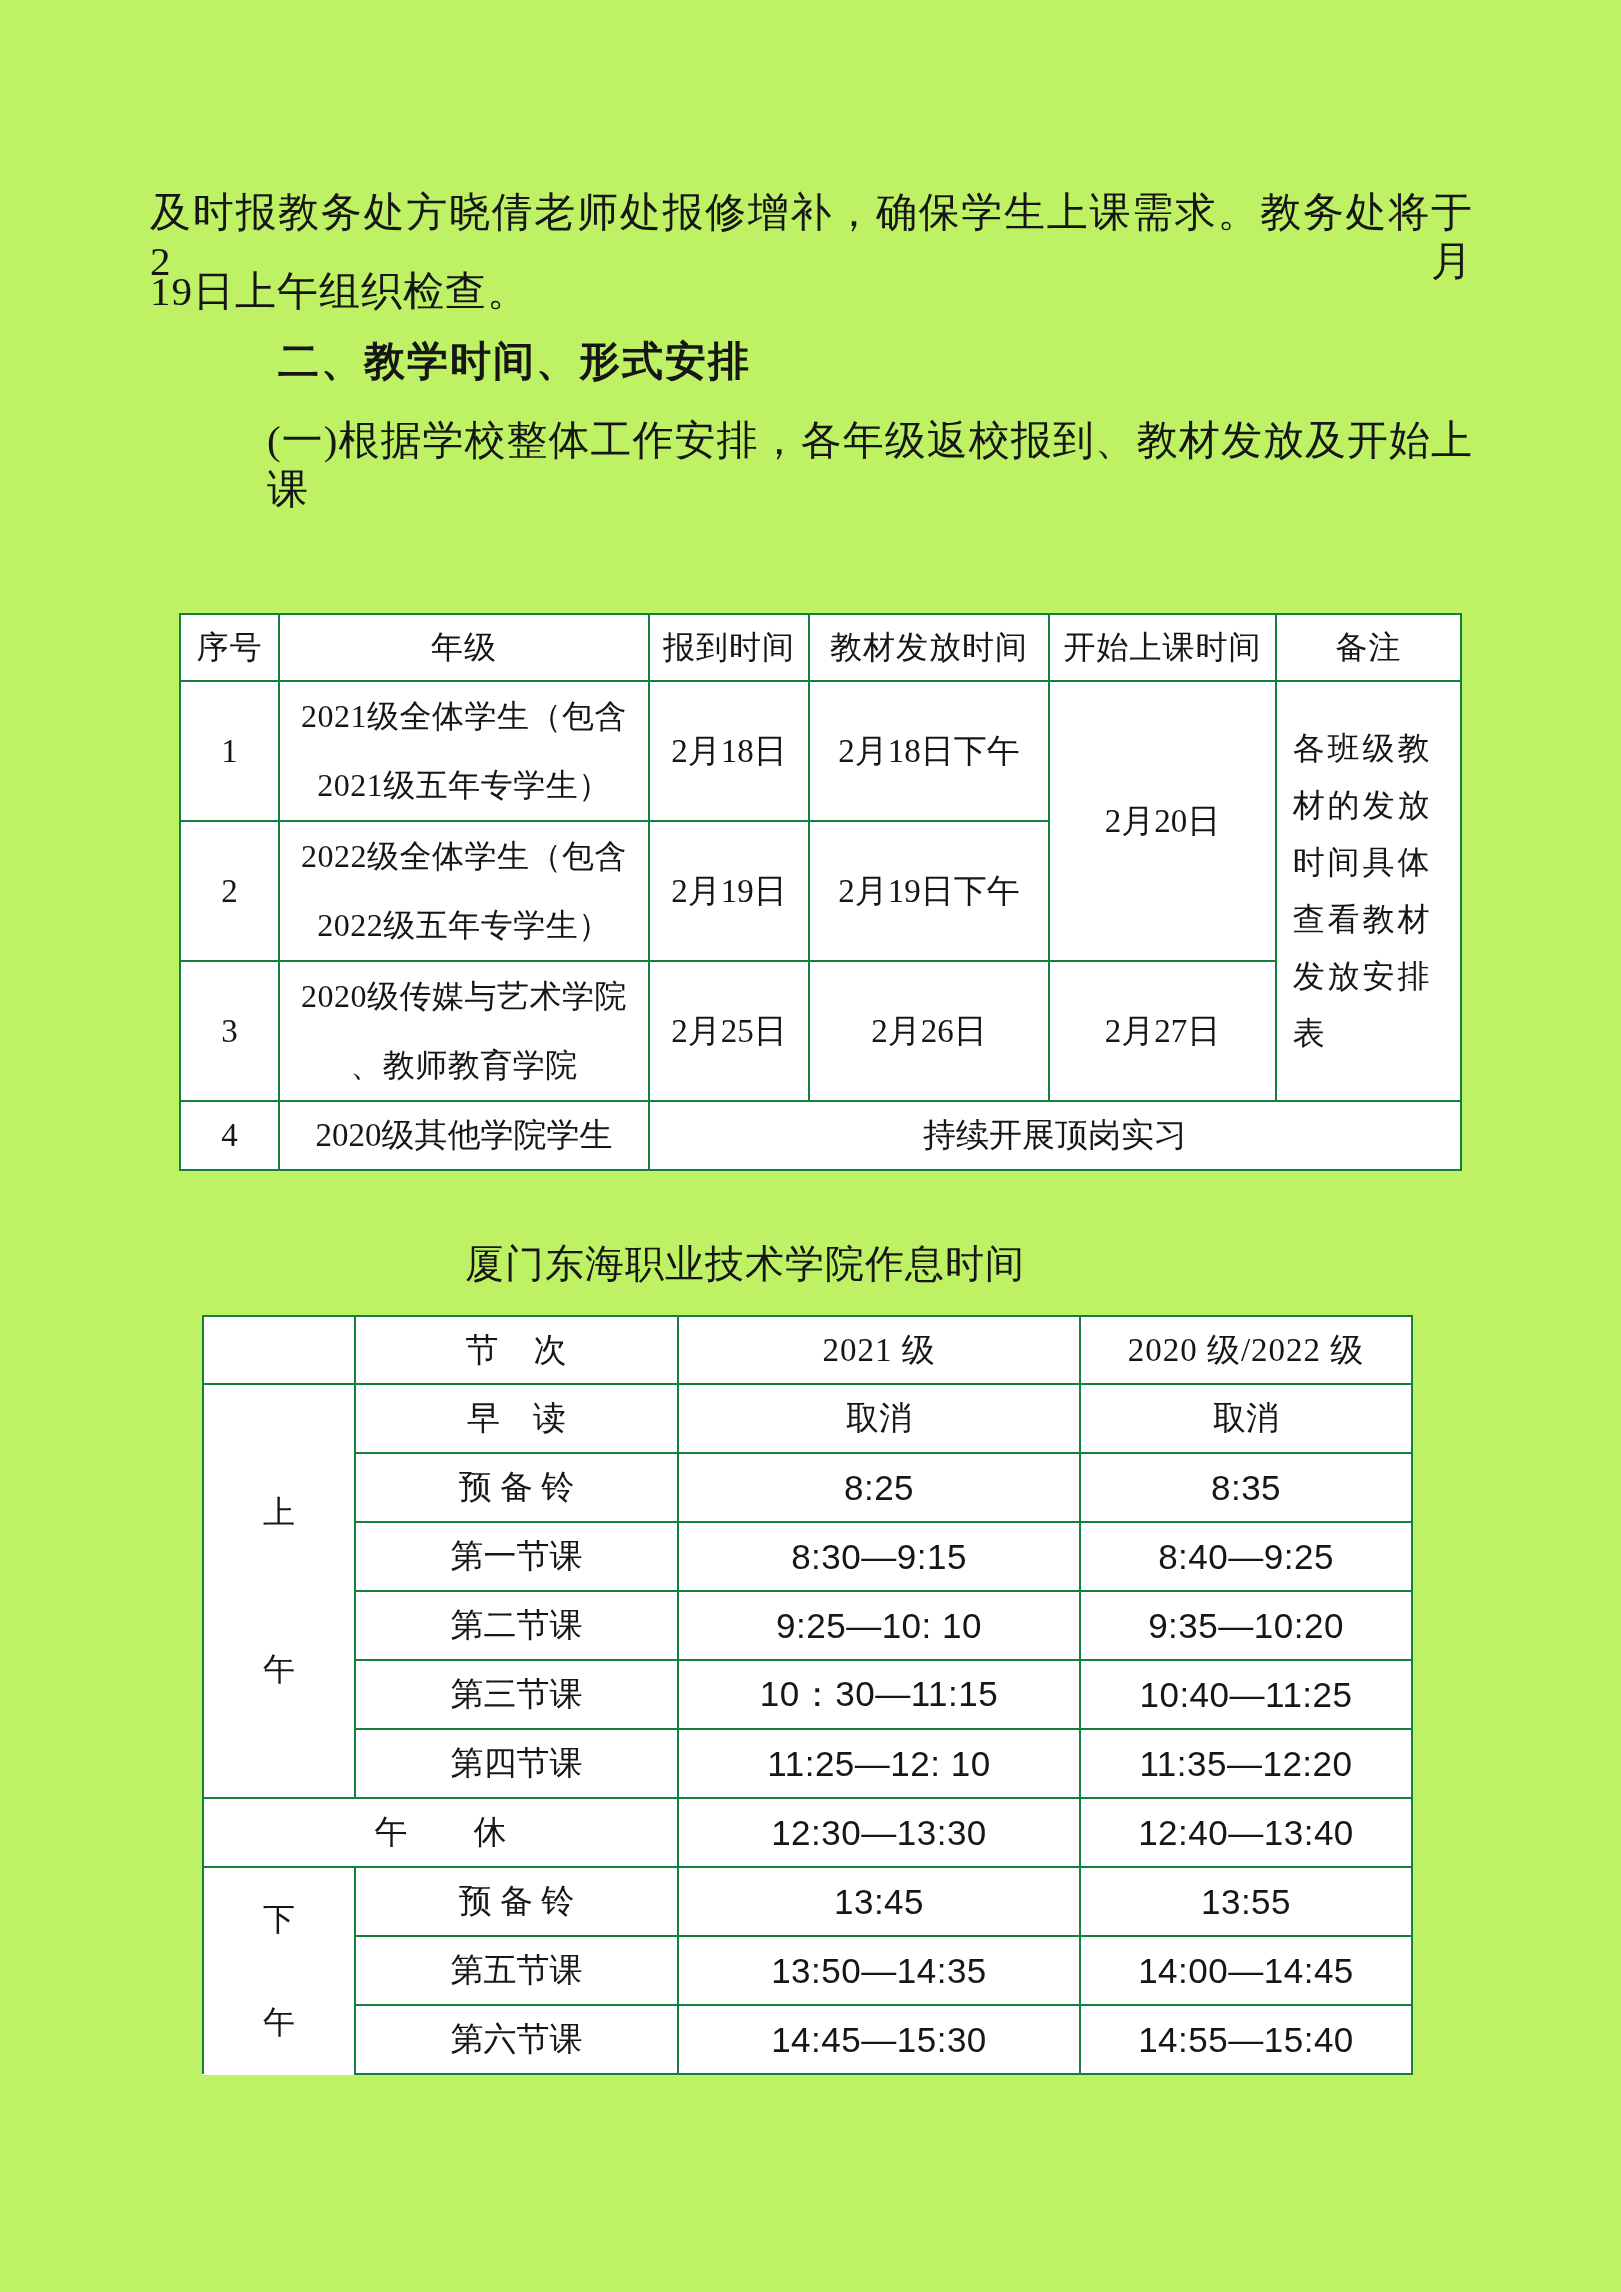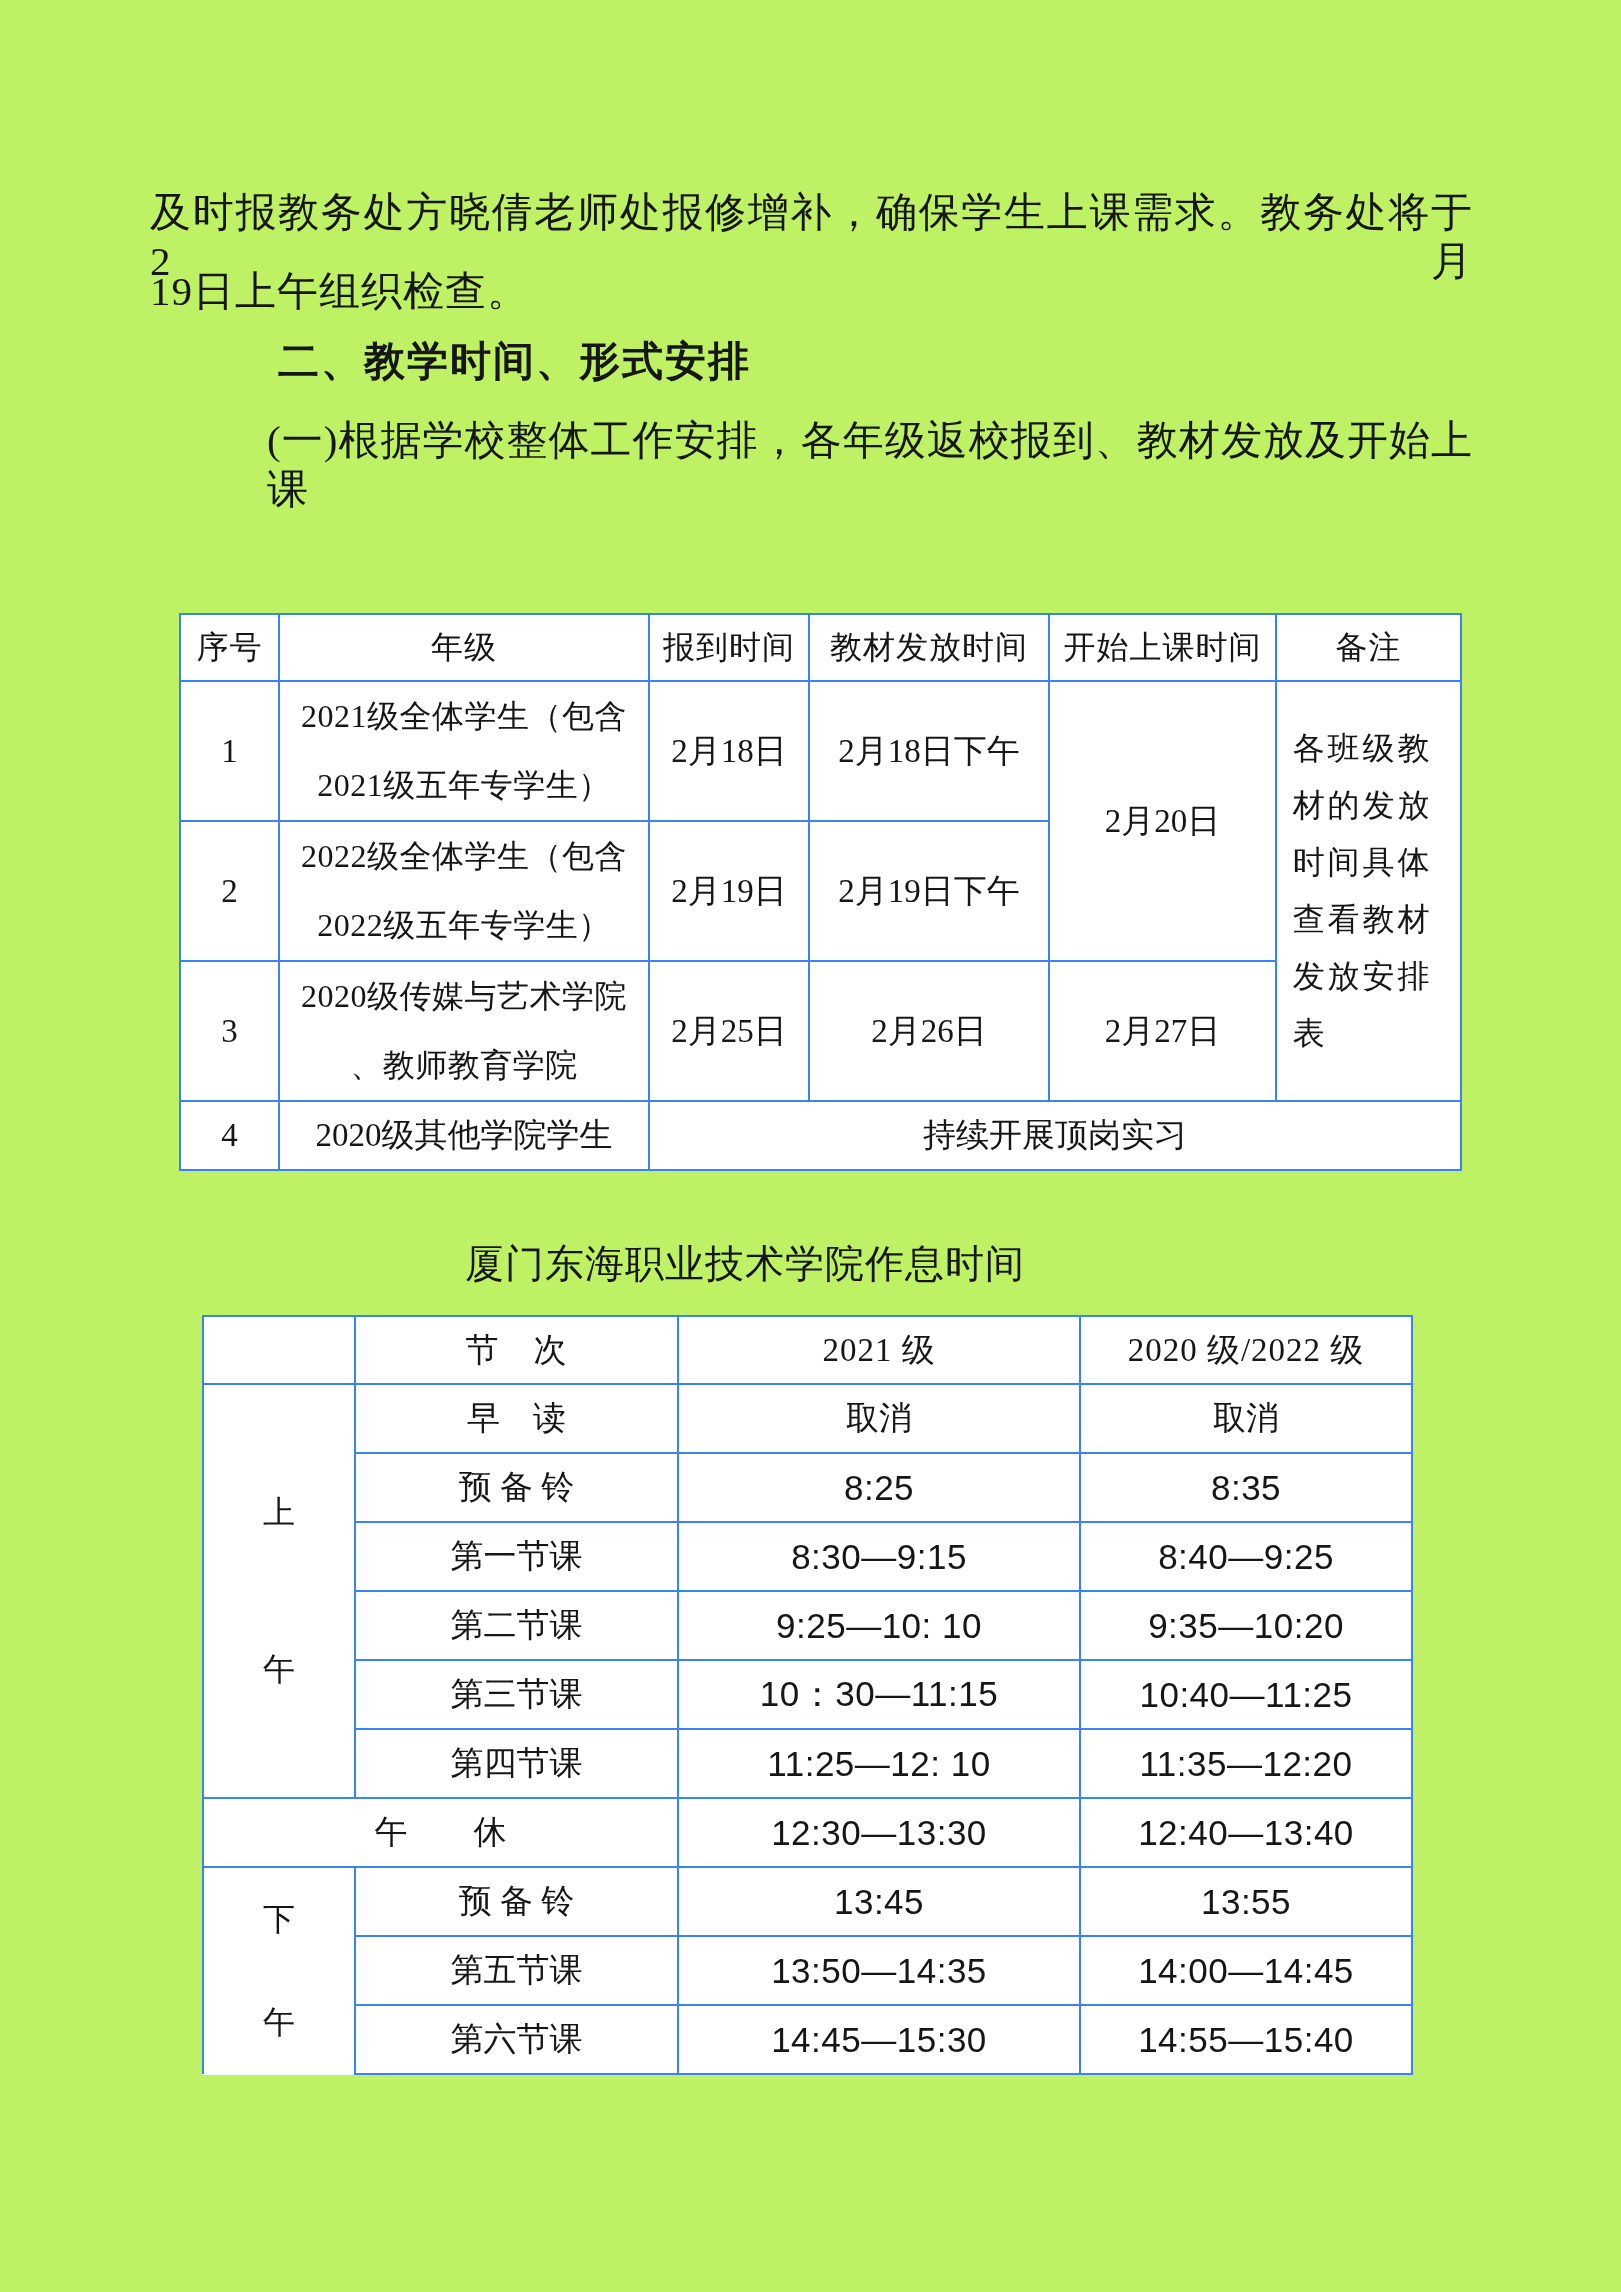--- a/index.html
+++ b/index.html
@@ -31,21 +31,21 @@
     font-size:39px;
     letter-spacing:1px;
   }
   table{
     position:absolute;
     border-collapse:collapse;
     table-layout:fixed;
     background:#fff;
   }
   td{
-    border:2px solid #3b82f6;
+    border:2px solid #15803d;
     text-align:center;
     vertical-align:middle;
     padding:0;
     overflow:hidden;
   }
   
   .t1{left:179px;top:613px;width:1281px;border:2.9px solid #222;}
   .t1 td{font-size:33px;}
   .t1 .hdr td{height:65px;font-size:32px;letter-spacing:1px;}
   .t1 .r1 td{height:136px;}

